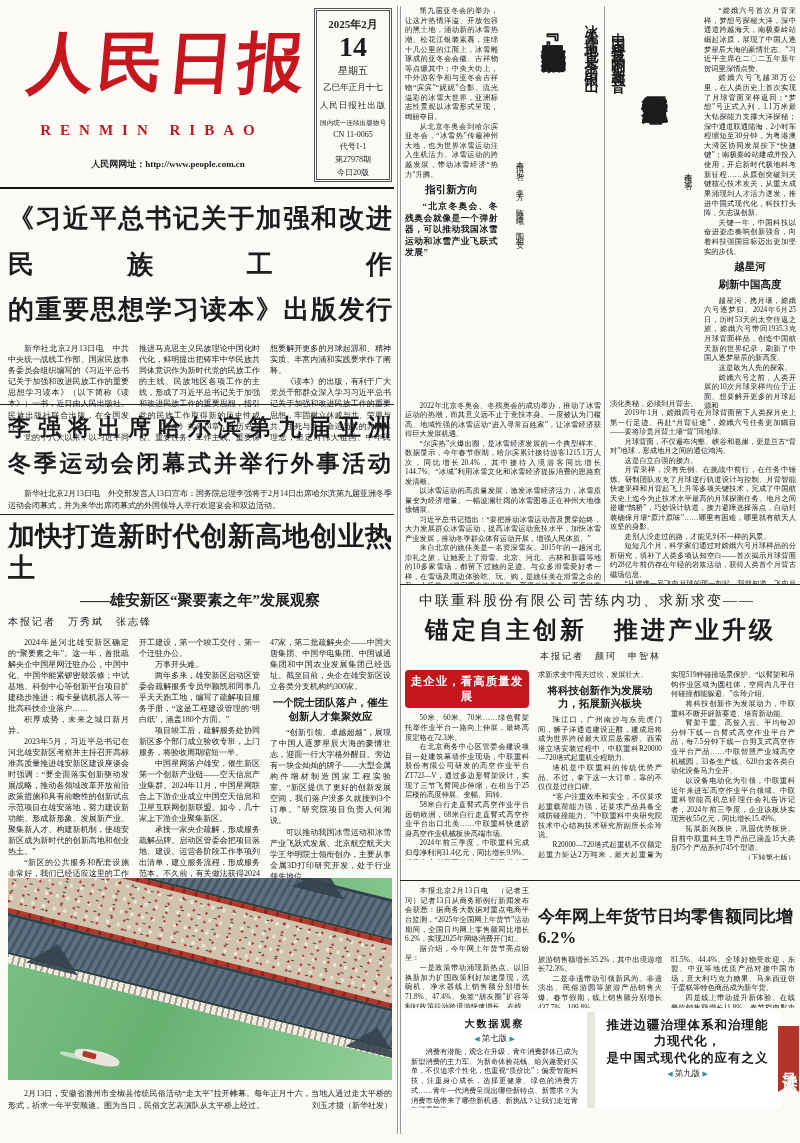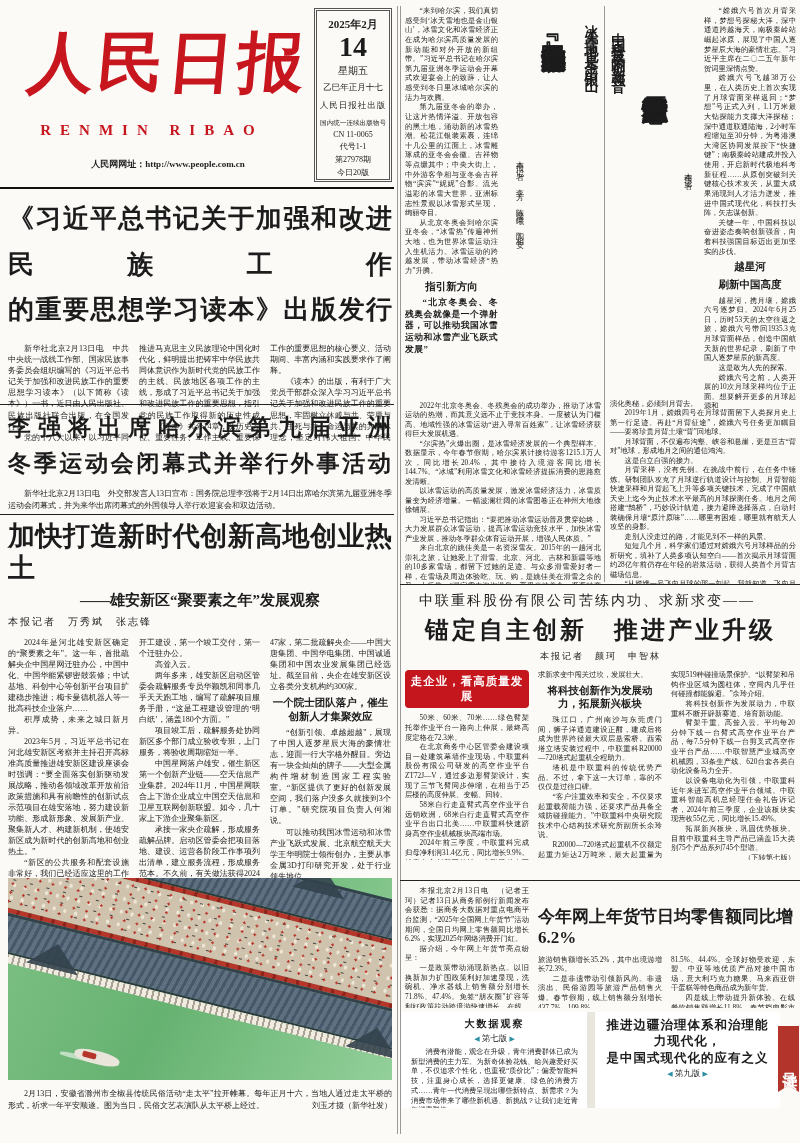--- a/index.html
+++ b/index.html
@@ -155,21 +155,21 @@
     <div class="hl spread" data-interactable="false">的重要思想学习读本》出版发行</div>
     <div class="cols">
       <div class="col paras" data-interactable="false">
           <p>新华社北京2月13日电　中共中央统一战线工作部、国家民族事务委员会组织编写的《习近平总书记关于加强和改进民族工作的重要思想学习读本》（以下简称《读本》）一书，近日由人民出版社、民族出版社联合出版，在全国发行。</p>
           <p>党的十八大以来，以习近平同志为核心的党中央坚持“两个结合”，不断</p>
         </div>
       <div class="col paras" data-interactable="false">
           <p class="cont">推进马克思主义民族理论中国化时代化，鲜明提出把铸牢中华民族共同体意识作为新时代党的民族工作的主线、民族地区各项工作的主线，形成了习近平总书记关于加强和改进民族工作的重要思想，指引党的民族工作取得新的历史性成就。《读本》共分14章，从历史方位、重要任务、工作主线、重要保障等方面，对习近平总书记关于加强和改进民族</p>
         </div>
       <div class="col paras" data-interactable="false">
-          <p class="cont">工作的重要思想的核心要义、活动期间、丰富内涵和实践要求作了阐释。</p>
+          <p class="cont">想要解开更多的月球起源和、精神实质、丰富内涵和实践要求作了阐释。</p>
           <p>《读本》的出版，有利于广大党员干部群众深入学习习近平总书记关于加强和改进民族工作的重要思想，牢固树立休戚与共、荣辱与共、生死与共、命运与共的共同体理念，坚定对伟大祖国、中华民族、中华文化、中国共产党、中国特色社会主义的高度认同。</p>
         </div>
     </div>
   </div>
   <div class="abs hrule" style="left:0;top:404px;width:394px;" data-interactable="false"></div>
 
   <div class="abs" id="liqiang" data-interactable="false">
     <div class="hl spread" data-interactable="false">李强将出席哈尔滨第九届亚洲</div>
     <div class="hl spread" data-interactable="false">冬季运动会闭幕式并举行外事活动</div>
     <p class="body" style="margin:7px 0 0;text-indent:2em;text-align:justify;" data-interactable="false">新华社北京2月13日电　外交部发言人13日宣布：国务院总理李强将于2月14日出席哈尔滨第九届亚洲冬季运动会闭幕式，并为来华出席闭幕式的外国领导人举行欢迎宴会和双边活动。</p>
@@ -182,21 +182,21 @@
     <div class="by" data-interactable="false">本报记者　万秀斌　张志锋</div>
     <div class="cols">
       <div class="col paras" data-interactable="false">
           <p>2024年是河北雄安新区确定的“聚要素之年”。这一年，首批疏解央企中国星网迁驻办公，中国中化、中国华能紧锣密鼓装修；中试基地、科创中心等创新平台项目扩建稳步推进；梅卡曼德机器人等一批高科技企业落户……</p>
           <p>积厚成势，未来之城日新月异。</p>
           <p>2023年5月，习近平总书记在河北雄安新区考察并主持召开高标准高质量推进雄安新区建设座谈会时强调：“要全面落实创新驱动发展战略，推动各领域改革开放前沿政策措施和具有前瞻性的创新试点示范项目在雄安落地，努力建设新功能、形成新形象、发展新产业、聚集新人才、构建新机制，使雄安新区成为新时代的创新高地和创业热土。”</p>
           <p>“新区的公共服务和配套设施非常好，我们已经适应这里的工作生活了。”雄安新区启动区管委会疏解服务处多次收到中国星网员工的点赞。</p>
         </div>
       <div class="col paras" data-interactable="false">
           <p class="cont">开工建设，第一个竣工交付，第一个迁驻办公。</p>
-          <p>高耸入云。</p>
+          <p>万事开头难。</p>
           <p>两年多来，雄安新区启动区管委会疏解服务专员华颖凯和同事几乎天天跑工地，编写了疏解项目服务手册，“这是工程建设管理的‘明白纸’，涵盖180个方面。”</p>
           <p>项目竣工后，疏解服务处协同新区多个部门成立验收专班，上门服务，将验收周期缩短一半。</p>
           <p>中国星网落户雄安，催生新区第一个创新产业链——空天信息产业集群。2024年11月，中国星网联合上下游企业成立中国空天信息和卫星互联网创新联盟。如今，几十家上下游企业聚集新区。</p>
           <p>承接一家央企疏解，形成服务疏解品牌。启动区管委会把项目落地、建设、运营各阶段工作事项列出清单，建立服务流程，形成服务范本。不久前，有关做法获得2024年度雄安新区“全面深化改革创新奖”。“我们为承接中国星网提供全流程服务，打造服务样板，探索出可推广的工作机制，实现标准化、流程化。”雄安新区改革发展局局长王彦伟说。</p>
         </div>
       <div class="col paras" data-interactable="false">
           <p class="cont">47家，第二批疏解央企——中国大唐集团、中国华电集团、中国诚通集团和中国农业发展集团已经选址。截至目前，央企在雄安新区设立各类分支机构约300家。</p>
           <p class="colsub">一个院士团队落户，催生创新人才集聚效应</p>
           <p>“创新引领、卓越超越”，展现了中国人逐梦星辰大海的豪情壮志，迎面一行大字格外醒目。旁边有一块金灿灿的牌子——大型金属构件增材制造国家工程实验室。“新区提供了更好的创新发展空间，我们落户没多久就接到3个订单。”研究院项目负责人何湘说。</p>
           <p>可以推动我国冰雪运动和冰雪产业飞跃式发展、北京航空航天大学王华明院士领衔创办，主要从事金属3D打印研究开发，处于行业领先地位。</p>
@@ -227,21 +227,20 @@
     <span class="credit" data-interactable="false">刘玉才摄（新华社发）</span></p>
   </div>
 
   <div class="abs vline" id="v1" data-interactable="false"></div>
   <div class="abs vline" id="v1b" data-interactable="false"></div>
   <div class="abs vline" id="v2" data-interactable="false"></div>
 
   <div class="abs" id="bingxue" data-interactable="false">
     <div class="toprow">
       <div class="narrow paras" data-interactable="false">
-          <p>“来到哈尔滨，我们真切感受到‘冰天雪地也是金山银山’，冰雪文化和冰雪经济正在成为哈尔滨高质量发展的新动能和对外开放的新纽带。”习近平总书记在哈尔滨第九届亚洲冬季运动会开幕式欢迎宴会上的致辞，让人感受到冬日里冰城哈尔滨的活力与欢腾。</p>
           <p>第九届亚冬会的举办，让这片热情洋溢、开放包容的黑土地，涌动新的冰雪热潮。松花江银装素裹，连绵十几公里的江面上，冰雪雕琢成的亚冬会会徽、吉祥物等点缀其中；中央大街上，中外游客争相与亚冬会吉祥物“滨滨”“妮妮”合影。流光溢彩的冰雪大世界，亚洲标志性景观以冰雪形式呈现，绚丽夺目。</p>
           <p>从北京冬奥会到哈尔滨亚冬会，“冰雪热”传遍神州大地，也为世界冰雪运动注入生机活力。冰雪运动的跨越发展，带动冰雪经济“热力”升腾。</p>
           <p class="colsub">指引新方向</p>
           <p class="quote">“北京冬奥会、冬残奥会就像是一个弹射器，可以推动我国冰雪运动和冰雪产业飞跃式发展”</p>
         </div>
       <div class="v vby" data-interactable="false">本报记者　李芳　陈晨曦　陶相安</div>
       <div class="v vhl" data-interactable="false">感受冰雪经济的『热』力无限</div>
       <div class="v vkick" data-interactable="false">冰天雪地也是金山银山</div>
     </div>
     <div class="wide paras" data-interactable="false">

